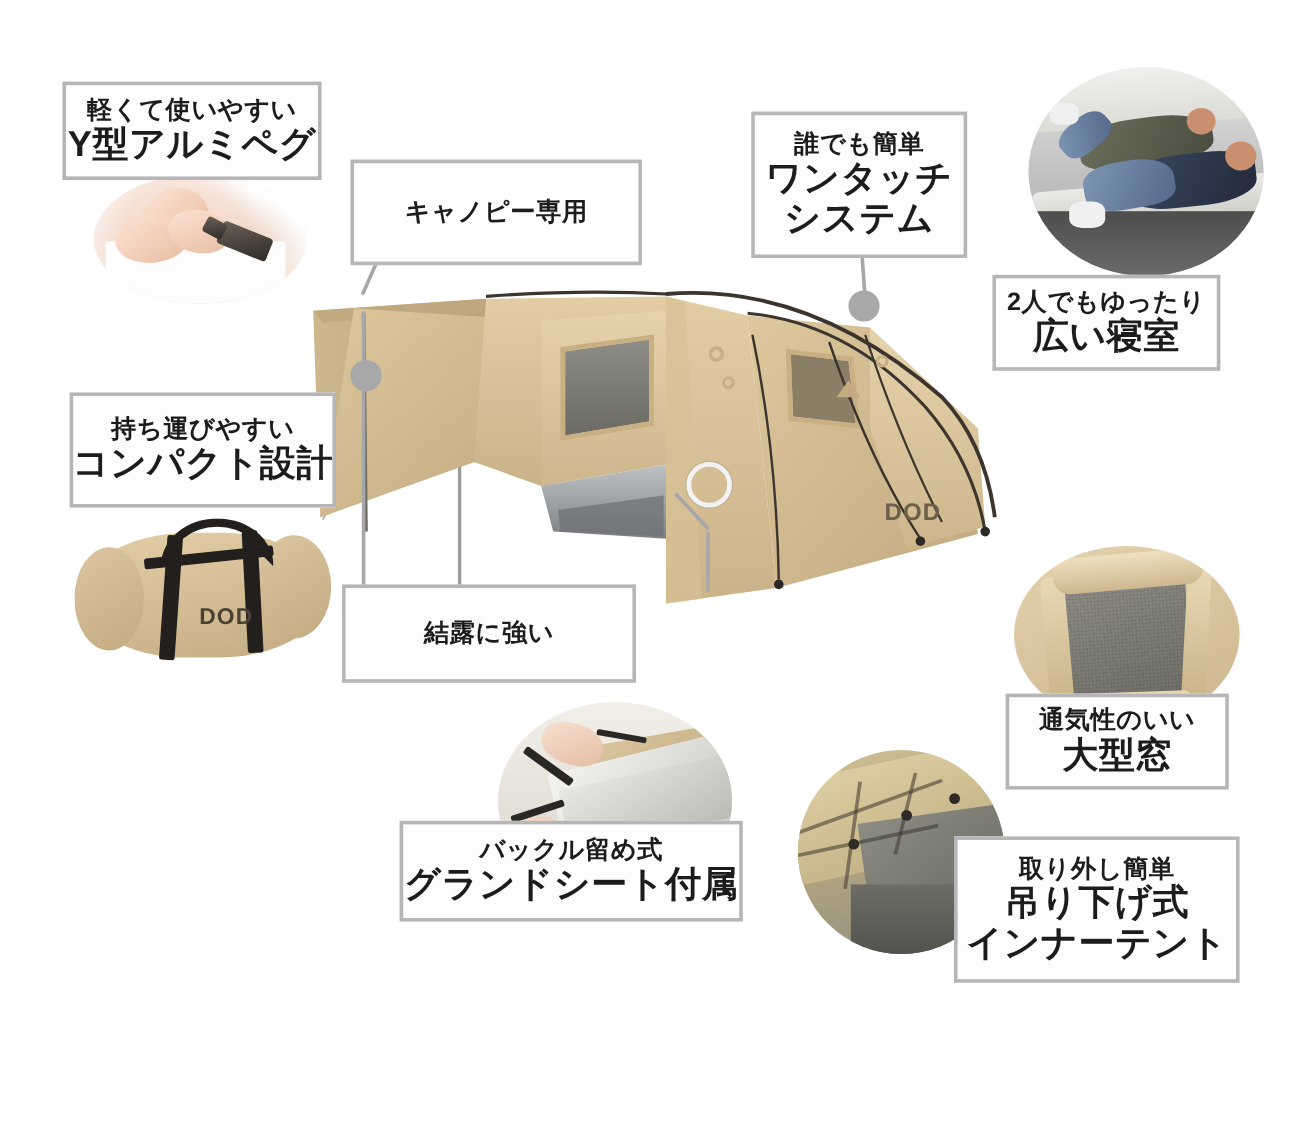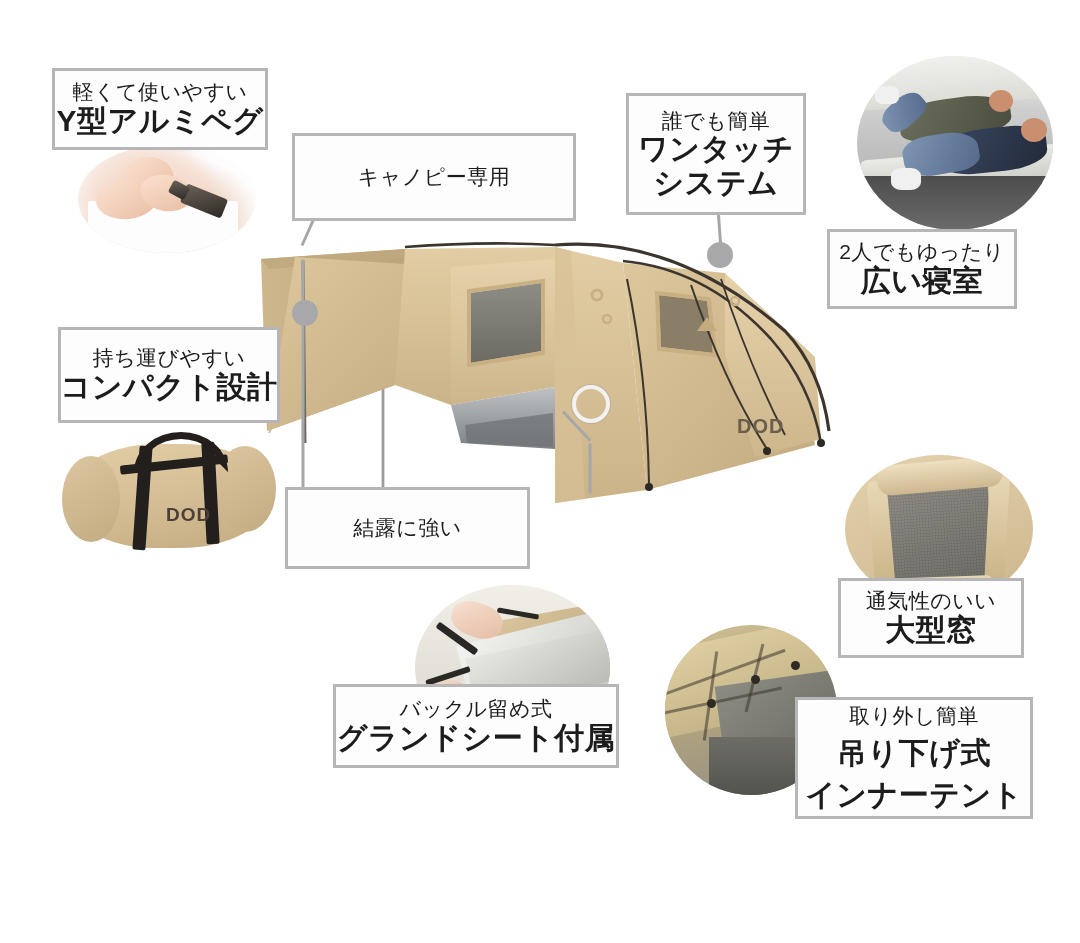--- a/index.html
+++ b/index.html
@@ -27,21 +27,21 @@
     align-items: center;
     justify-content: center;
     text-align: center;
     color: #1c1c1c;
     z-index: 40;
     padding: 4px 8px;
     line-height: 1.12;
   }
   .callout .sub {
     font-size: 21px;
-    font-weight: 400;
+    font-weight: 700;
     letter-spacing: 0.5px;
     white-space: nowrap;
   }
   .callout .main {
     font-size: 30px;
     font-weight: 700;
     letter-spacing: 0.5px;
     white-space: nowrap;
   }
 
@@ -271,21 +271,21 @@
     <div class="peg-finger" style="left:62px; top:30px; width:52px; height:36px; transform: rotate(10deg);"></div>
     <div class="peg-metal" style="left:104px; top:46px; width:44px; height:20px; transform: rotate(22deg);"></div>
     <div class="peg-metal" style="left:92px; top:38px; width:18px; height:14px; transform: rotate(28deg);"></div>
   </div>
 
   <div class="callout" style="left:52px; top:68px; width:216px; height:82px;">
     <div class="sub">軽くて使いやすい</div>
     <div class="main">Y型アルミペグ</div>
   </div>
 
-  <div class="callout" style="left:292px; top:133px; width:284px; height:88px;">
+  <div class="callout" style="left:292px; top:133px; width:243px; height:88px;">
     <div class="sub">キャノピー専用</div>
   </div>
   <div class="dot" style="left:292px; top:300px; width:26px; height:26px;"></div>
 
   <div class="callout" style="left:626px; top:72px; width:180px; height:122px;margin-top:21px;">
     <div class="sub">誰でも簡単</div>
     <div class="main">ワンタッチ</div>
     <div class="main">システム</div>
   </div>
   <div class="dot" style="left:707px; top:242px; width:26px; height:26px;"></div>
@@ -448,19 +448,19 @@
     <div class="inner-floor" style="left:44px; top:112px; width:150px; height:72px;"></div>
     <div class="inner-strip" style="left:-6px; top:46px; width:130px; height:3px; transform: rotate(-20deg);"></div>
     <div class="inner-strip" style="left:-2px; top:74px; width:120px; height:3px; transform: rotate(-12deg);"></div>
     <div class="inner-strip" style="left:44px; top:26px; width:3px; height:90px; transform: rotate(8deg);"></div>
     <div class="inner-strip" style="left:88px; top:18px; width:3px; height:70px; transform: rotate(14deg);"></div>
     <div class="inner-clip" style="left:42px; top:74px; width:9px; height:9px;"></div>
     <div class="inner-clip" style="left:86px; top:50px; width:9px; height:9px;"></div>
     <div class="inner-clip" style="left:126px; top:36px; width:9px; height:9px;"></div>
   </div>
 
-  <div class="callout" style="left:795px; top:697px; width:238px; height:122px;justify-content:space-between;">
+  <div class="callout" style="left:795px; top:697px; width:238px; height:122px;">
     <div class="sub">取り外し簡単</div>
     <div class="main small-main">吊り下げ式</div>
     <div class="main small-main">インナーテント</div>
   </div>
 
 </div>
 
 </body></html>

